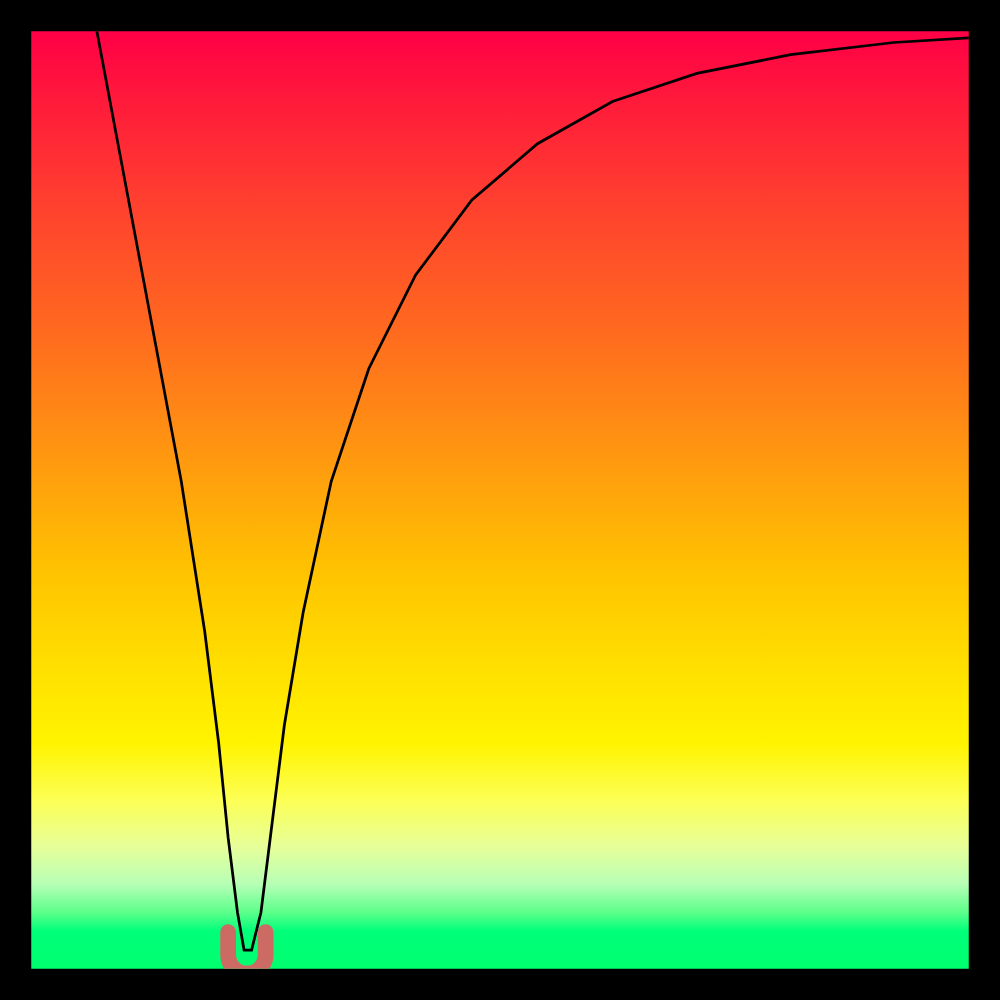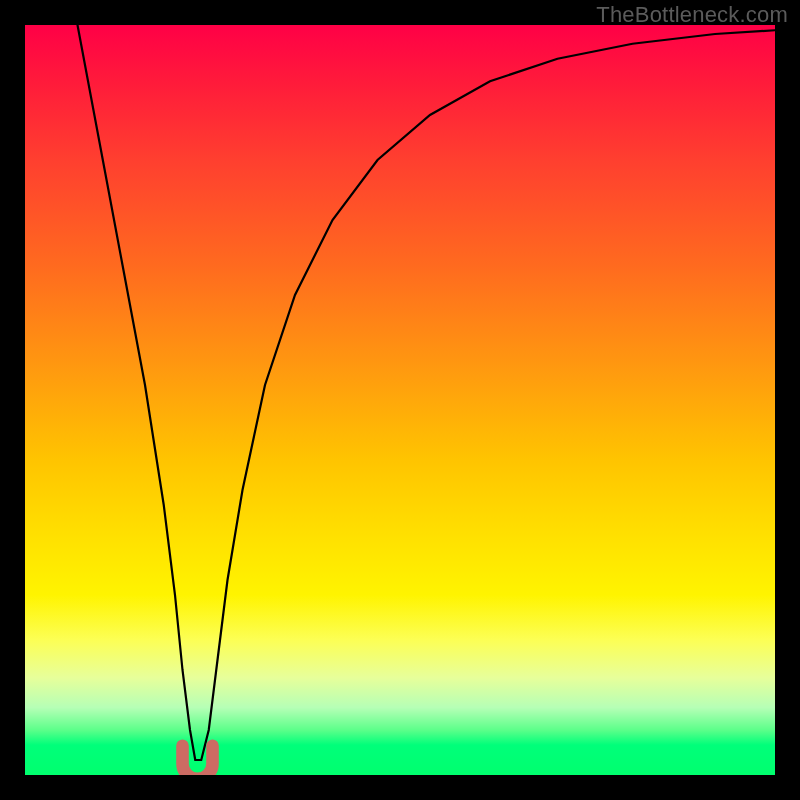--- a/index.html
+++ b/index.html
@@ -69,15 +69,14 @@
 
     <svg class="curves" viewBox="0 0 750 750" preserveAspectRatio="none">
 
       <path id="curve-path" fill="none" stroke="#000000" stroke-width="2.2" stroke-linecap="round" d="M52.50 0.00 L75.00 120.00 L97.50 240.00 L120.00 360.00 L138.75 480.00 L150.00 570.00 L157.50 645.00 L165.00 705.00 L170.25 735.00 L176.25 735.00 L183.75 705.00 L191.25 645.00 L202.50 555.00 L217.50 465.00 L240.00 360.00 L270.00 270.00 L307.50 195.00 L352.50 135.00 L405.00 90.00 L465.00 56.25 L532.50 33.75 L607.50 18.75 L690.00 9.00 L750.00 5.25"></path>
 
       <path id="marker-path" fill="none" stroke-linecap="round" stroke-linejoin="round" d="M 157.50 720.75 L 157.50 738.75 A 15.00 15.00 0 0 0 187.50 738.75 L 187.50 720.75" stroke="#cc6b63" stroke-width="12.60"></path>
     </svg>
 
   </div>
 
-  <div class="watermark">TheBottleneck.com</div>
 
 </div>
 
 </body></html>

